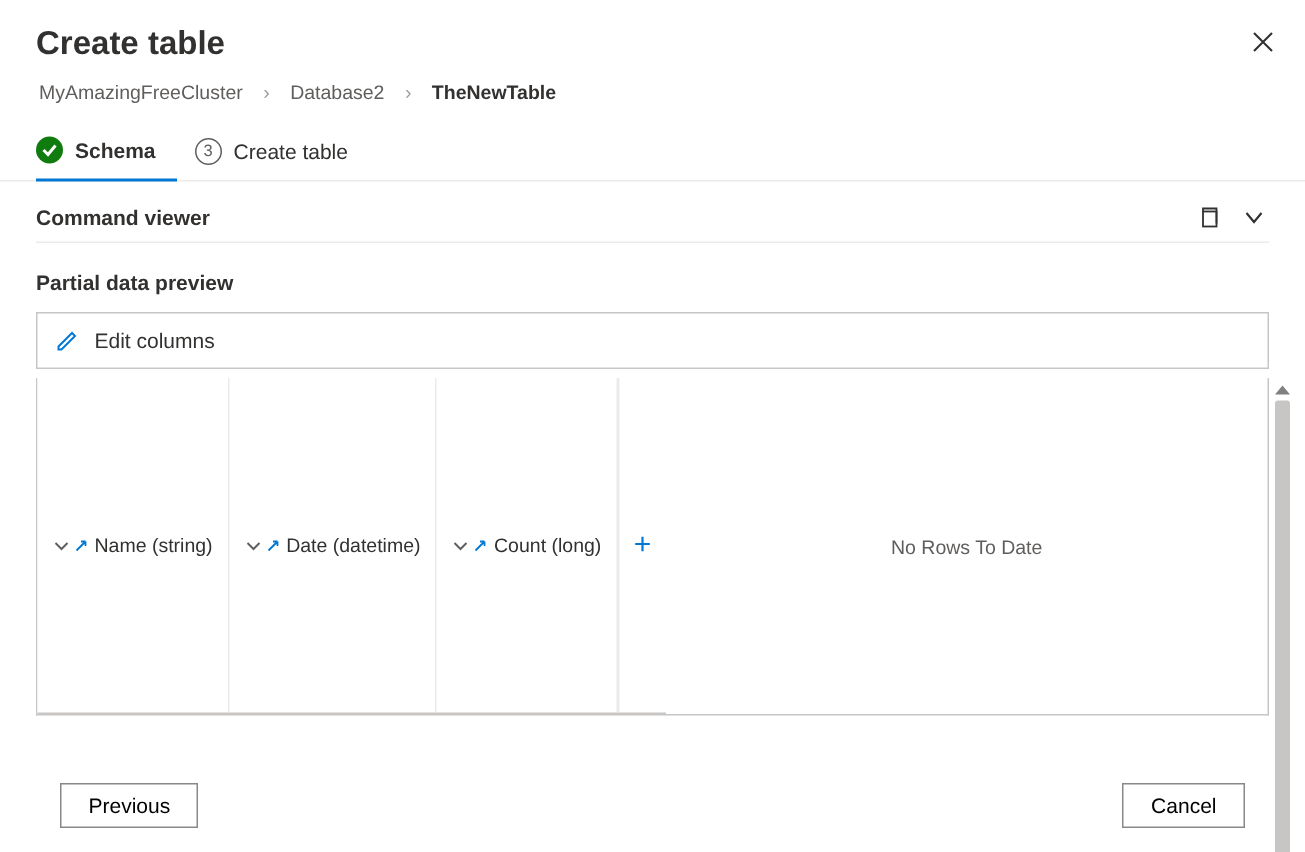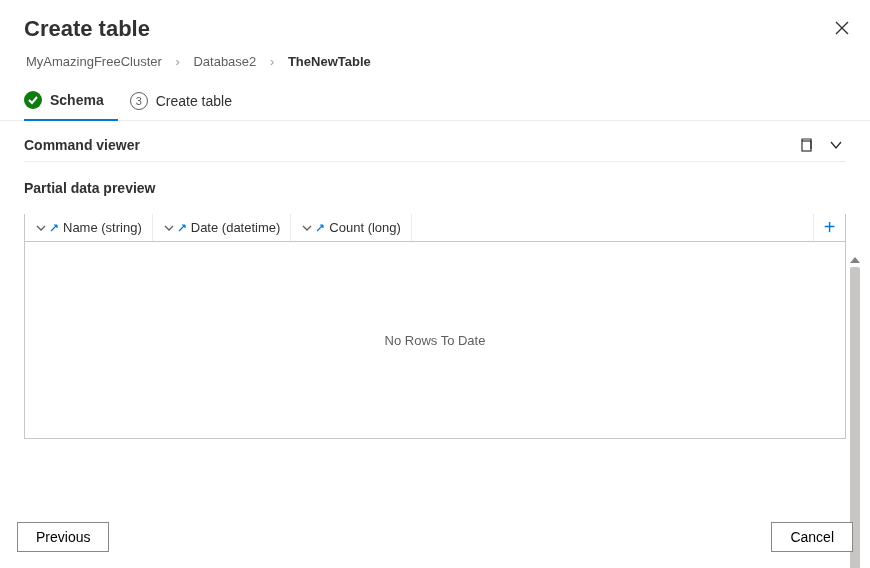--- a/index.html
+++ b/index.html
@@ -20,32 +20,32 @@
     .step-icon.done svg { width: 12px; height: 12px; }
     .step-icon.num { border: 1px solid #605e5c; font-size: 11px; color: #605e5c; }
     .content { padding: 0; position: relative; height: 394px; }
     .section-header { font-size: 14px; font-weight: 600; padding: 14px 24px 6px; display: flex; align-items: center; justify-content: space-between; }
     .section-actions { display: flex; align-items: center; gap: 10px; }
     .section-actions .icon-btn { width: 20px; height: 20px; display: flex; align-items: center; justify-content: center; cursor: pointer; }
     .divider { height: 1px; background: #edebe9; margin: 0 24px; }
     .preview-label { font-size: 14px; font-weight: 600; padding: 18px 24px 12px; }
     .edit-cols { margin: 0 24px; border: 1px solid #c8c6c4; padding: 10px 12px; display: flex; align-items: center; font-size: 14px; cursor: pointer; }
     .edit-cols svg { width: 16px; height: 16px; margin-right: 10px; stroke: #0078d4; }
-    .grid-wrap { margin: 6px 24px 0 24px; border: 1px solid #c8c6c4; border-top: none; height: 225px; display: flex; flex-direction: column; }
+    .grid-wrap { margin: 6px 24px 0 24px; border: 1px solid #c8c6c4; border-top: none; height: 225px; display: flex; flex-direction: row; }
     .grid-header { display: flex; border-bottom: 1px solid #c8c6c4; background: #fff; }
     .col { display: flex; align-items: center; padding: 6px 10px; font-size: 13px; border-right: 1px solid #edebe9; cursor: pointer; }
     .col svg.chev { width: 12px; height: 12px; margin-right: 2px; }
     .col svg.arrow { width: 10px; height: 10px; margin-right: 4px; color: #0078d4; }
     .add-col { margin-left: auto; width: 32px; display: flex; align-items: center; justify-content: center; color: #0078d4; font-size: 20px; cursor: pointer; border-left: 1px solid #edebe9; }
     .grid-body { flex: 1; display: flex; align-items: center; justify-content: center; color: #605e5c; font-size: 13px; }
     .scrollbar { position: absolute; right: 8px; top: 136px; width: 14px; height: 352px; display: flex; flex-direction: column; align-items: center; }
     .scroll-arrow { width: 0; height: 0; border-left: 5px solid transparent; border-right: 5px solid transparent; }
     .scroll-up { border-bottom: 6px solid #808080; }
     .scroll-thumb { width: 10px; background: #c8c6c4; border-radius: 2px; flex: 1; margin: 4px 0; }
-    .footer { position: absolute; bottom: 16px; left: 0; right: 0; padding: 0 17px; display: flex; align-items: center; }
+    .footer { position: absolute; bottom: 16px; left: 0; right: 0; padding: 0 40px; display: flex; align-items: center; }
     .btn { padding: 6px 18px; font-size: 14px; border: 1px solid #8a8886; background: #fff; cursor: pointer; }
     .btn-prev { margin-right: 16px; }
     .btn-next { background: #0078d4; color: #fff; border: 2px solid #d13438; font-weight: 600; padding: 6px 14px; }
     .btn-cancel { margin-left: auto; }
   </style>
 </head>
 <body>
 
 <div class="header">
   <div class="title">Create table</div>
@@ -94,20 +94,26 @@
         <svg viewBox="0 0 16 16" width="16" height="16">
             <path d="M3 5 L8 11 L13 5" stroke="#323130" stroke-width="1.4" fill="none"></path>
           </svg>
       </div>
     </div>
   </div>
   <div class="divider"></div>
 
   <div class="preview-label">Partial data preview</div>
 
+  <div class="edit-cols">
+    <svg viewBox="0 0 16 16">
+        <path d="M2 14 L4 14 L13 5 L11 3 L2 12 Z M11 3 L13 5" stroke="#0078d4" stroke-width="1.3" fill="none"></path>
+      </svg>
+    <span>Edit columns</span>
+  </div>
 
   <div class="grid-wrap">
     <div class="grid-header">
       <div class="col">
         <svg class="chev" viewBox="0 0 12 12">
             <path d="M2 4 L6 8 L10 4" stroke="#605e5c" stroke-width="1.3" fill="none"></path>
           </svg>
         <svg class="arrow" viewBox="0 0 10 10">
             <path d="M2 8 L8 2 M8 2 L5 2 M8 2 L8 5" stroke="#0078d4" stroke-width="1.2" fill="none"></path>
           </svg>

